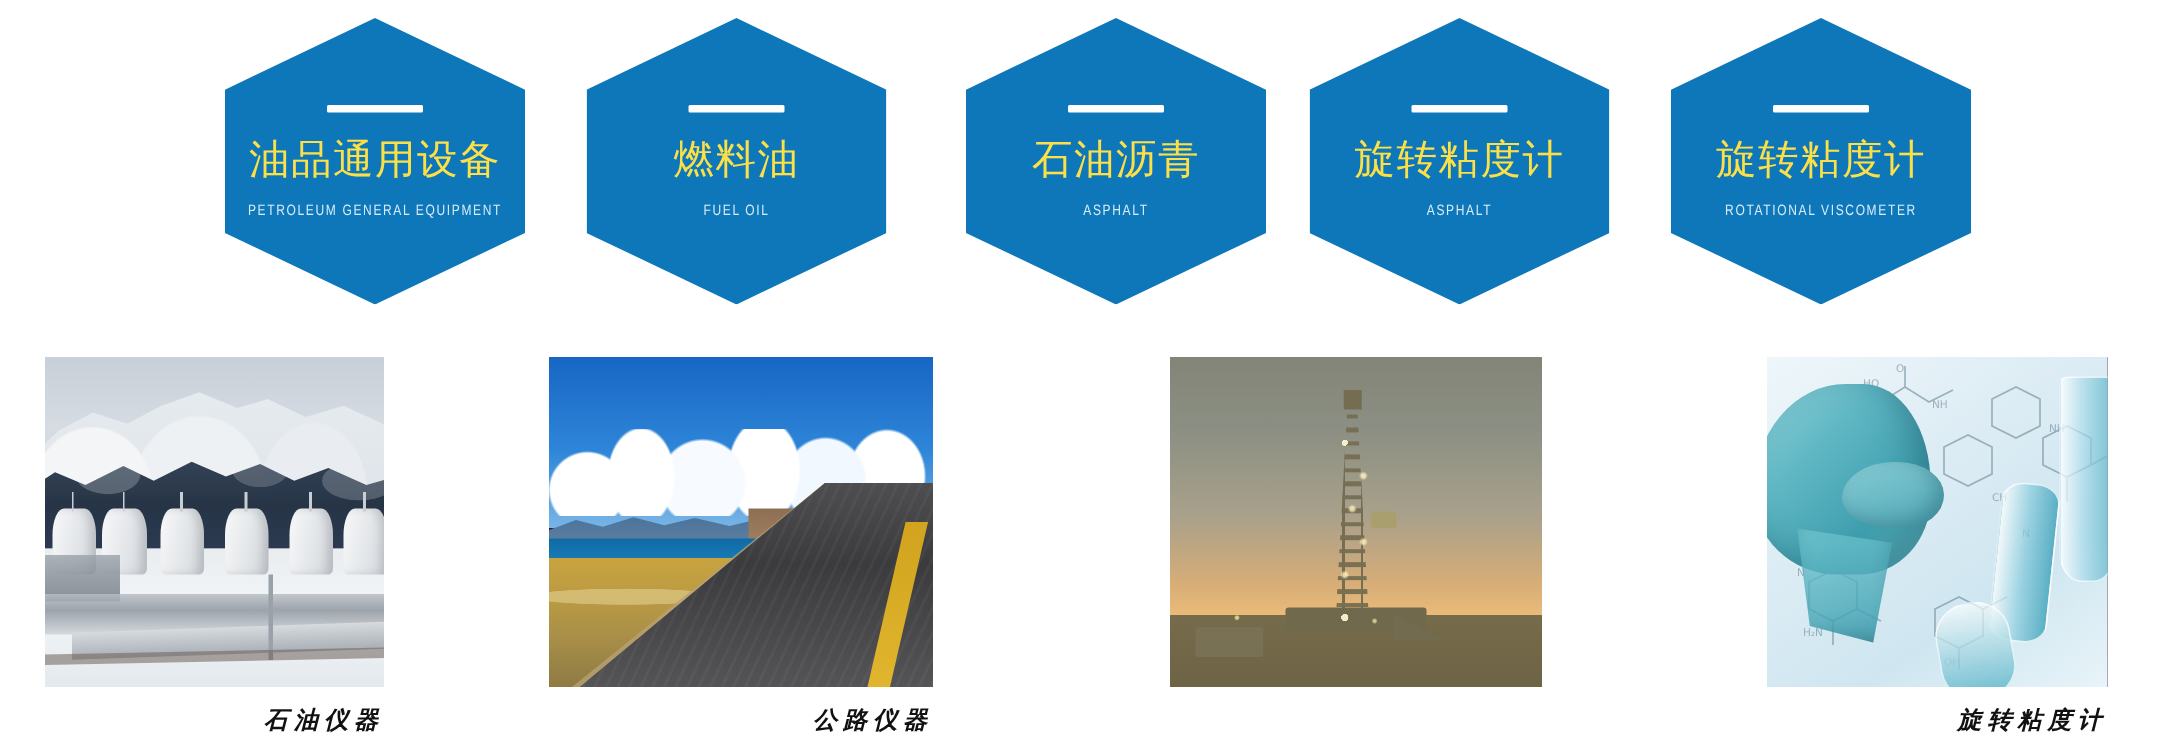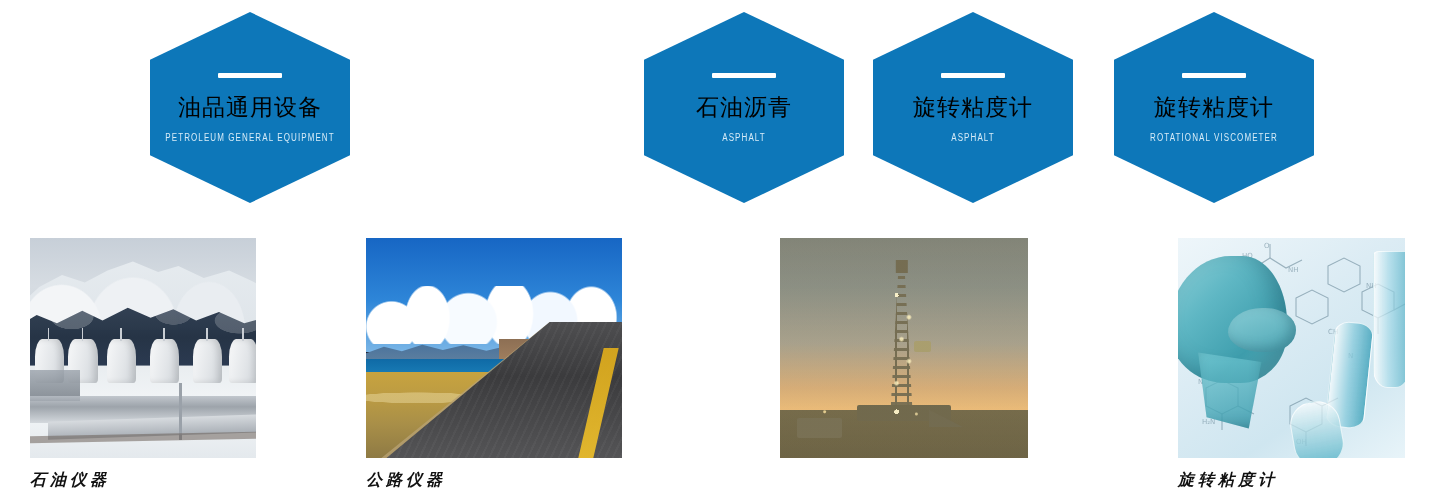--- a/index.html
+++ b/index.html
@@ -24,22 +24,22 @@
     clip-path: polygon(50% 0%, 100% 25%, 100% 75%, 50% 100%, 0% 75%, 0% 25%);
     background:#0d77b9;
     text-align:center;
     cursor:pointer;
   }
   .hex-rule{
     width:64px; height:5px; background:#ffffff;
     border-radius:1px; margin-bottom:16px;
   }
   .hex-title{
-    color:#000000;
-    font-size:23px;
+    color:#fde047;
+    font-size:27px;
     font-weight:400;
     letter-spacing:1px;
     line-height:1.15;
     white-space:nowrap;
   }
   .hex-sub{
     color:#d8ecf8;
     font-size:8px;
     letter-spacing:1.1px;
     margin-top:13px;
@@ -52,21 +52,21 @@
 
   .photo-card{ position:absolute; cursor:pointer; }
   .photo{
     position:relative;
     width:100%; height:220px;
     overflow:hidden;
     background:#223;
   }
   .photo-caption{
     width:100%;
-    text-align:left;
+    text-align:right;
     margin-top:12px;
     font-family:"Liberation Serif","DejaVu Serif",serif;
     font-size:16px;
     font-weight:700;
     font-style:italic;
     letter-spacing:4px;
     color:#111111;
     white-space:nowrap;
   }
 
@@ -272,20 +272,25 @@
 <div class="stage">
 
   <div class="hex-row">
 
     <div class="hex-card" style="left:150px;">
       <div class="hex-rule"></div>
       <div class="hex-title">油品通用设备</div>
       <div class="hex-sub">PETROLEUM GENERAL EQUIPMENT</div>
     </div>
 
+    <div class="hex-card" style="left:391px;">
+      <div class="hex-rule"></div>
+      <div class="hex-title">燃料油</div>
+      <div class="hex-sub">FUEL OIL</div>
+    </div>
 
     <div class="hex-card" style="left:632px;margin-left:12px;">
       <div class="hex-rule"></div>
       <div class="hex-title">石油沥青</div>
       <div class="hex-sub">ASPHALT</div>
     </div>
 
     <div class="hex-card" style="left:873px;">
       <div class="hex-rule"></div>
       <div class="hex-title">旋转粘度计</div>

